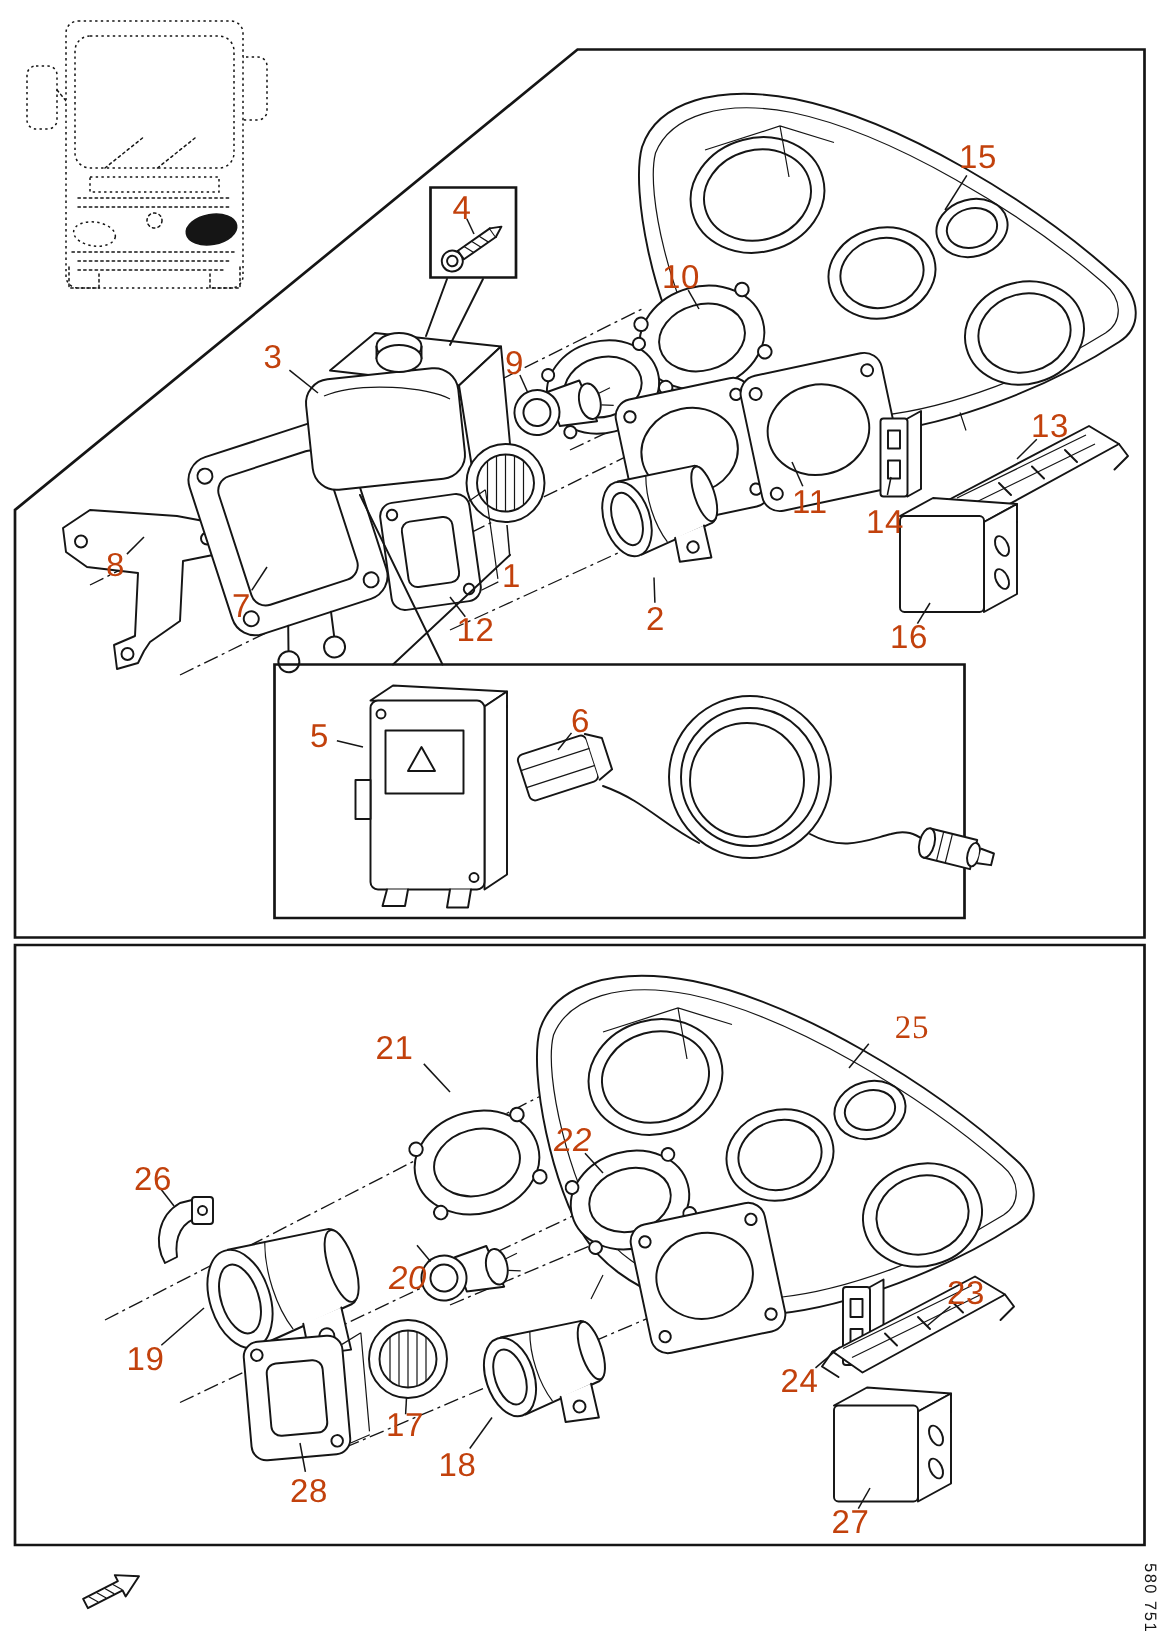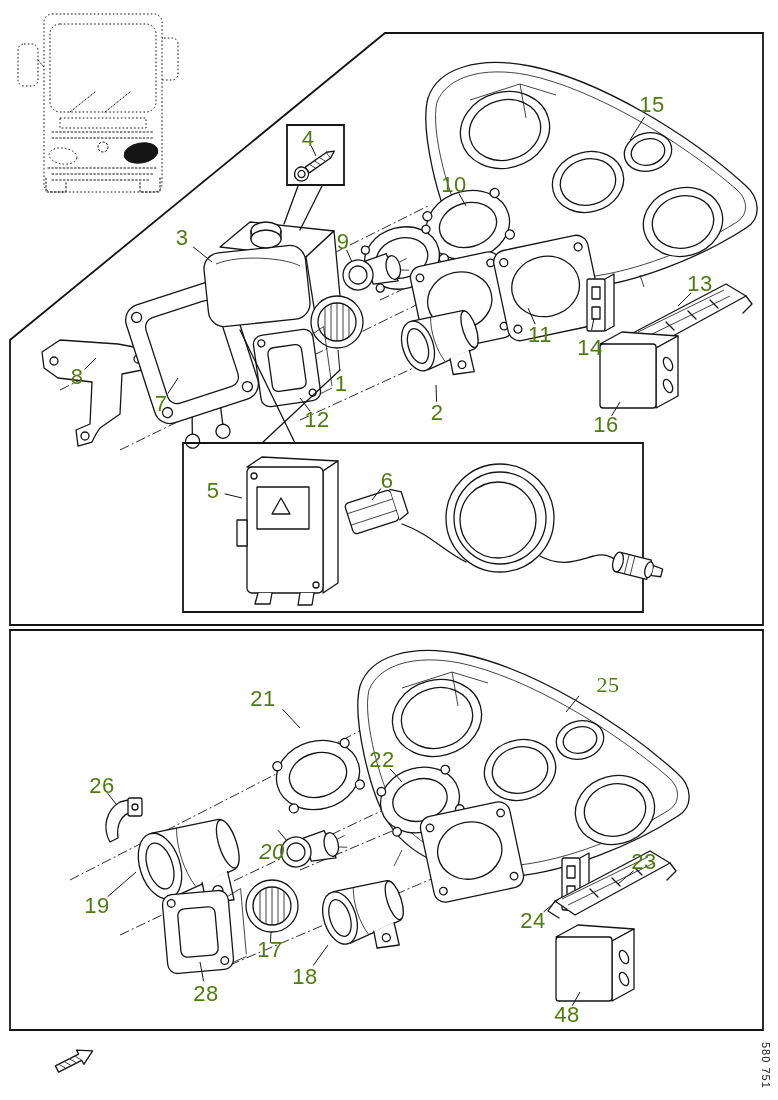--- a/index.html
+++ b/index.html
@@ -10,21 +10,21 @@
   .ln{stroke:#151515;fill:none;stroke-width:1.3;stroke-linejoin:round;stroke-linecap:round;}
   .lnw{stroke:#151515;fill:#ffffff;stroke-width:1.3;stroke-linejoin:round;stroke-linecap:round;}
   .thin{stroke:#151515;fill:none;stroke-width:.8;}
   .box{stroke:#151515;fill:none;stroke-width:1.8;}
   .axis{stroke:#151515;fill:none;stroke-width:.9;stroke-dasharray:10 3 2 3;}
   .dot{stroke:#151515;fill:none;stroke-width:1;stroke-dasharray:1.6 2.2;stroke-linecap:round;}
   .dotw{stroke:#151515;fill:#ffffff;stroke-width:1;stroke-dasharray:1.6 2.2;}
   #leader-lines line{stroke:#151515;stroke-width:1;}
   #labels{position:absolute;left:0;top:0;width:778px;height:1100px;pointer-events:none;}
   .part-label{position:absolute;transform:translate(-50%,-50%);font-size:22px;line-height:1;
-              color:#4d7c0f;letter-spacing:.5px;}
+              color:#c2410c;letter-spacing:.5px;}
   #figure-code{position:absolute;left:772px;top:1042px;transform:rotate(90deg);
                transform-origin:0 0;font-size:11px;letter-spacing:1px;color:#151515;white-space:nowrap;}
 </style>
 </head>
 <body>
 
 <div id="page">
 
 <svg id="diagram" width="778" height="1100" viewBox="0 0 778 1100" xmlns="http://www.w3.org/2000/svg">
 
@@ -323,24 +323,24 @@
       <div class="part-label" style="left: 317px; top: 420px;">12</div>
       <div class="part-label" style="left: 700px; top: 284px;">13</div>
       <div class="part-label" style="left: 590px; top: 338px; margin-top: 10px;">14</div>
       <div class="part-label" style="left: 652px; top: 105px;">15</div>
       <div class="part-label" style="left: 606px; top: 425px;">16</div>
       <div class="part-label" style="left: 270px; top: 950px;">17</div>
       <div class="part-label" style="left: 305px; top: 977px;">18</div>
       <div class="part-label" style="left: 97px; top: 906px;">19</div>
       <div class="part-label" style="left: 272px; top: 852px; font-style: italic;">20</div>
       <div class="part-label" style="left: 263px; top: 699px;">21</div>
-      <div class="part-label" style="left: 382px; top: 760px;">22</div>
+      <div class="part-label" style="left: 382px; top: 760px; font-style: italic;">22</div>
       <div class="part-label" style="left: 644px; top: 862px;">23</div>
       <div class="part-label" style="left: 533px; top: 921px;">24</div>
       <div class="part-label" style="left: 608px; top: 685px; font-family: Liberation Serif, serif;">25</div>
       <div class="part-label" style="left: 102px; top: 786px;">26</div>
-      <div class="part-label" style="left: 567px; top: 1015px;">48</div>
+      <div class="part-label" style="left: 567px; top: 1015px;">27</div>
       <div class="part-label" style="left: 206px; top: 994px;">28</div>
     </div>
 
 <div id="figure-code">580 751</div>
 
 </div>
 
 </body></html>

